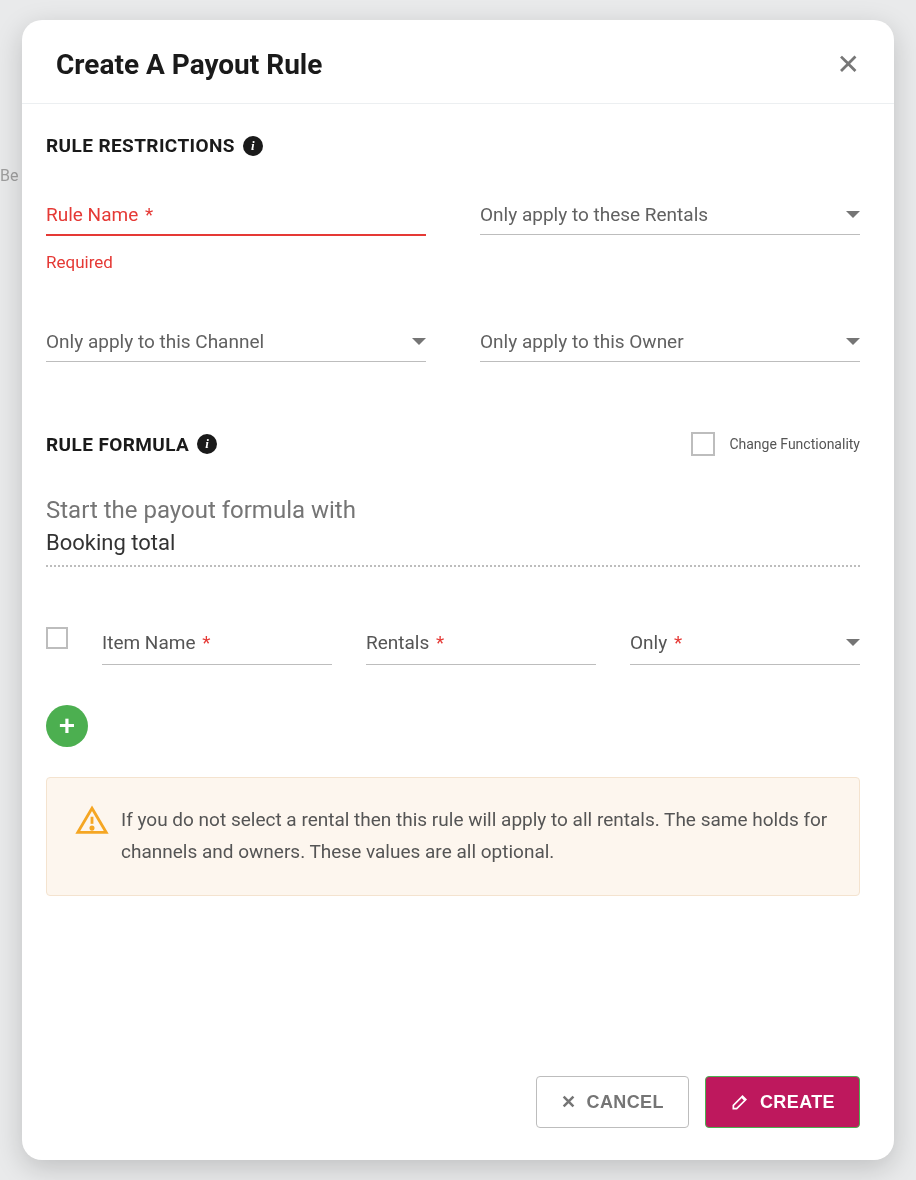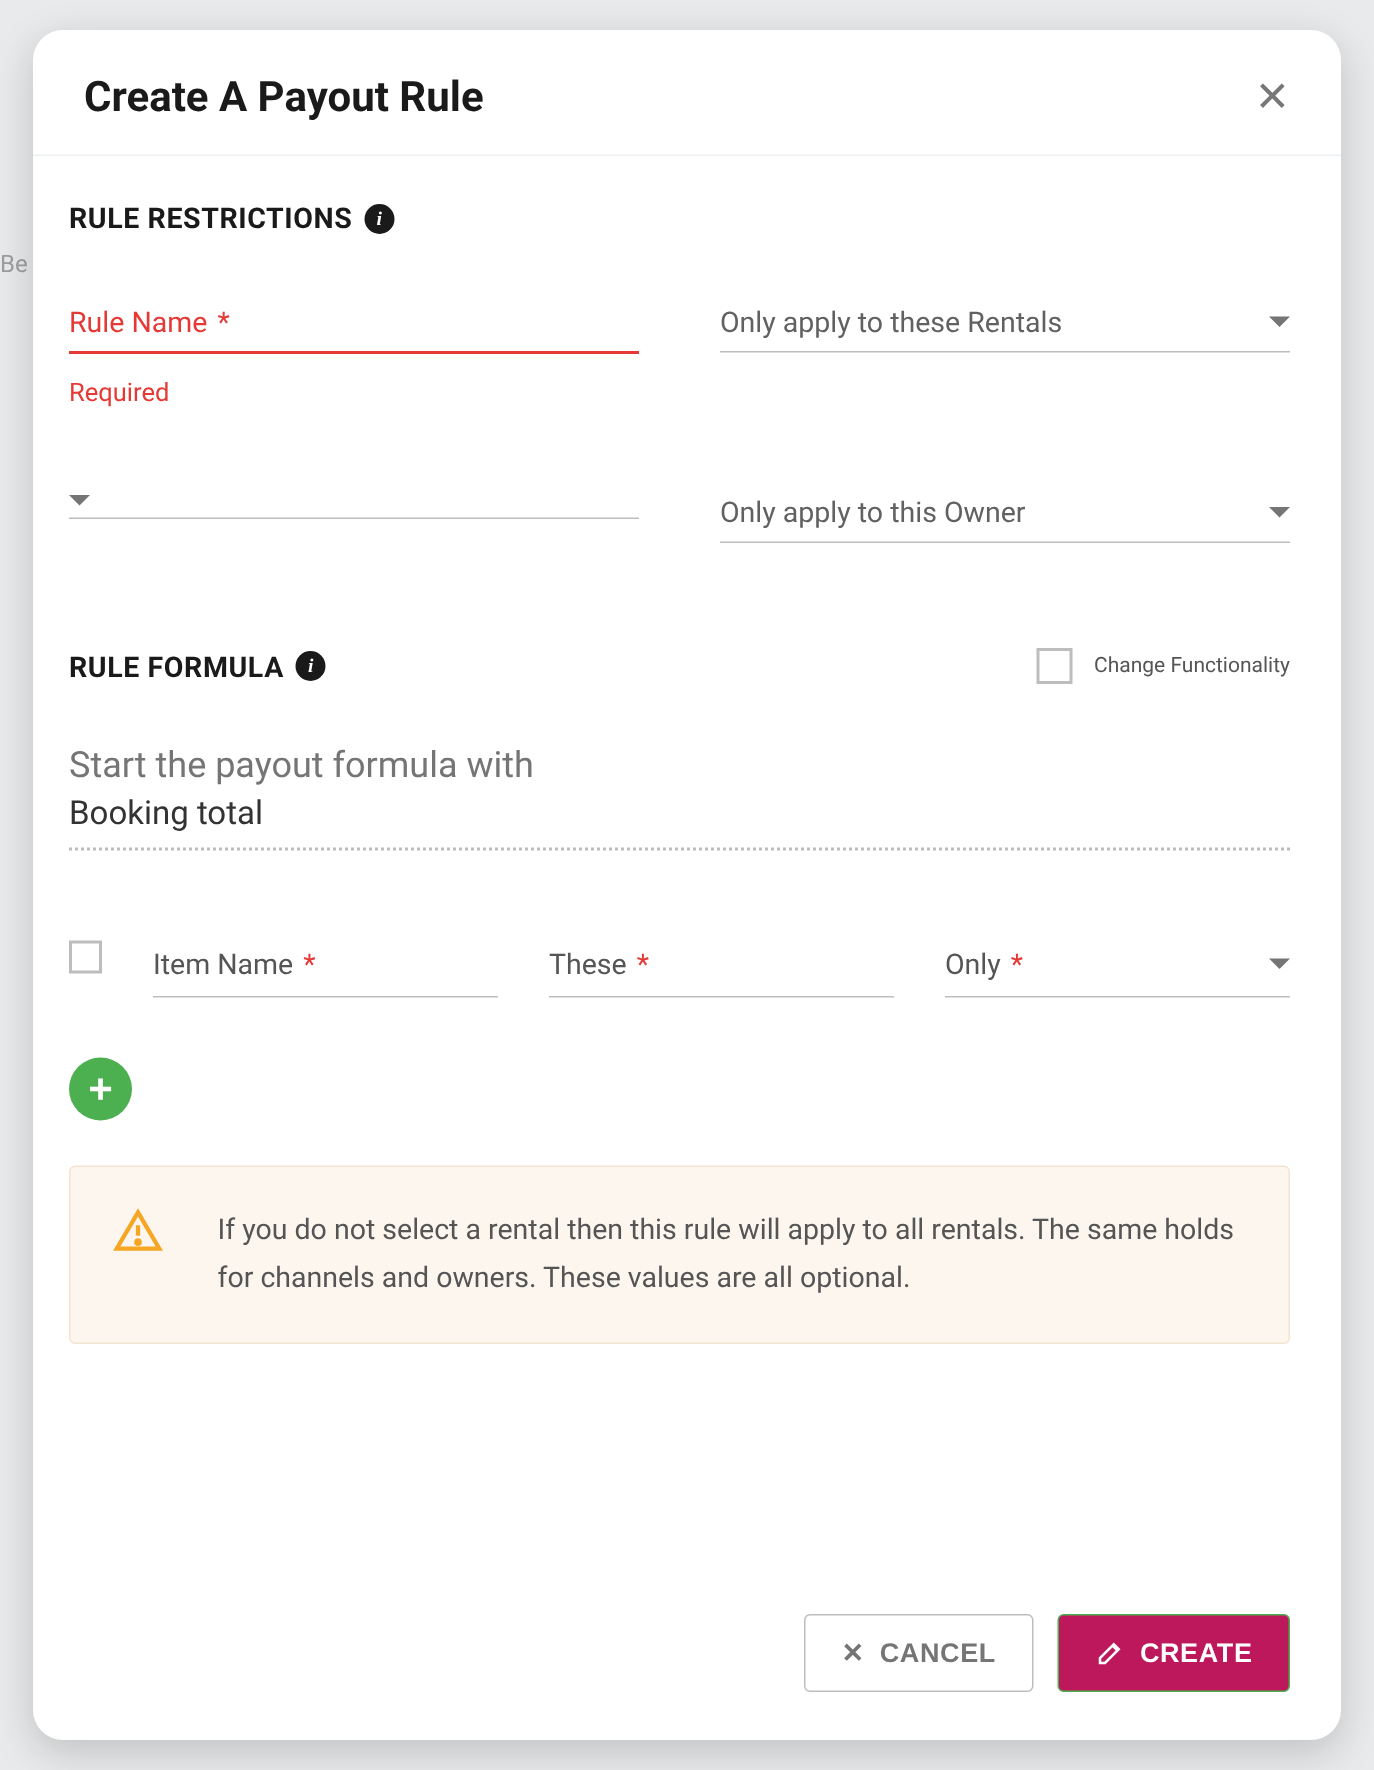--- a/index.html
+++ b/index.html
@@ -204,21 +204,21 @@
     display: flex;
     align-items: center;
     justify-content: center;
     border: none;
     cursor: pointer;
     font-size: 28px;
     font-weight: 700;
   }
   .alert {
     display: flex;
-    gap: 36px;
+    gap: 12px;
     align-items: flex-start;
     background: #fdf6ee;
     border: 1px solid #f4e3cf;
     border-radius: 4px;
     padding: 26px 28px;
     margin-top: 30px;
   }
   .alert-icon svg { width: 34px; height: 34px; }
   .alert-text {
     font-size: 19px;
@@ -292,20 +292,21 @@
       <div class="field">
         <div class="select-row">
           <span class="field-label">Only apply to these Rentals</span>
           <span class="caret"></span>
         </div>
         <div class="field-underline thin"></div>
       </div>
 
       <div class="field">
         <div class="select-row">
+          <span class="field-label">Only apply to this Channel</span>
           <span class="caret"></span>
         </div>
         <div class="field-underline thin"></div>
       </div>
 
       <div class="field">
         <div class="select-row">
           <span class="field-label">Only apply to this Owner</span>
           <span class="caret"></span>
         </div>
@@ -333,21 +334,21 @@
 
       <div class="li-field">
         <span class="li-label">
           <span>Item Name</span><span class="req-star"> *</span>
         </span>
         <div class="li-underline"></div>
       </div>
 
       <div class="li-field">
         <span class="li-label">
-          <span>These</span><span class="req-star"> *</span>
+          <span>Rentals</span><span class="req-star"> *</span>
         </span>
         <div class="li-underline"></div>
       </div>
 
       <div class="li-field">
         <div class="li-select">
           <span class="li-label">
             <span>Only</span><span class="req-star"> *</span>
           </span>
           <span class="caret"></span>

